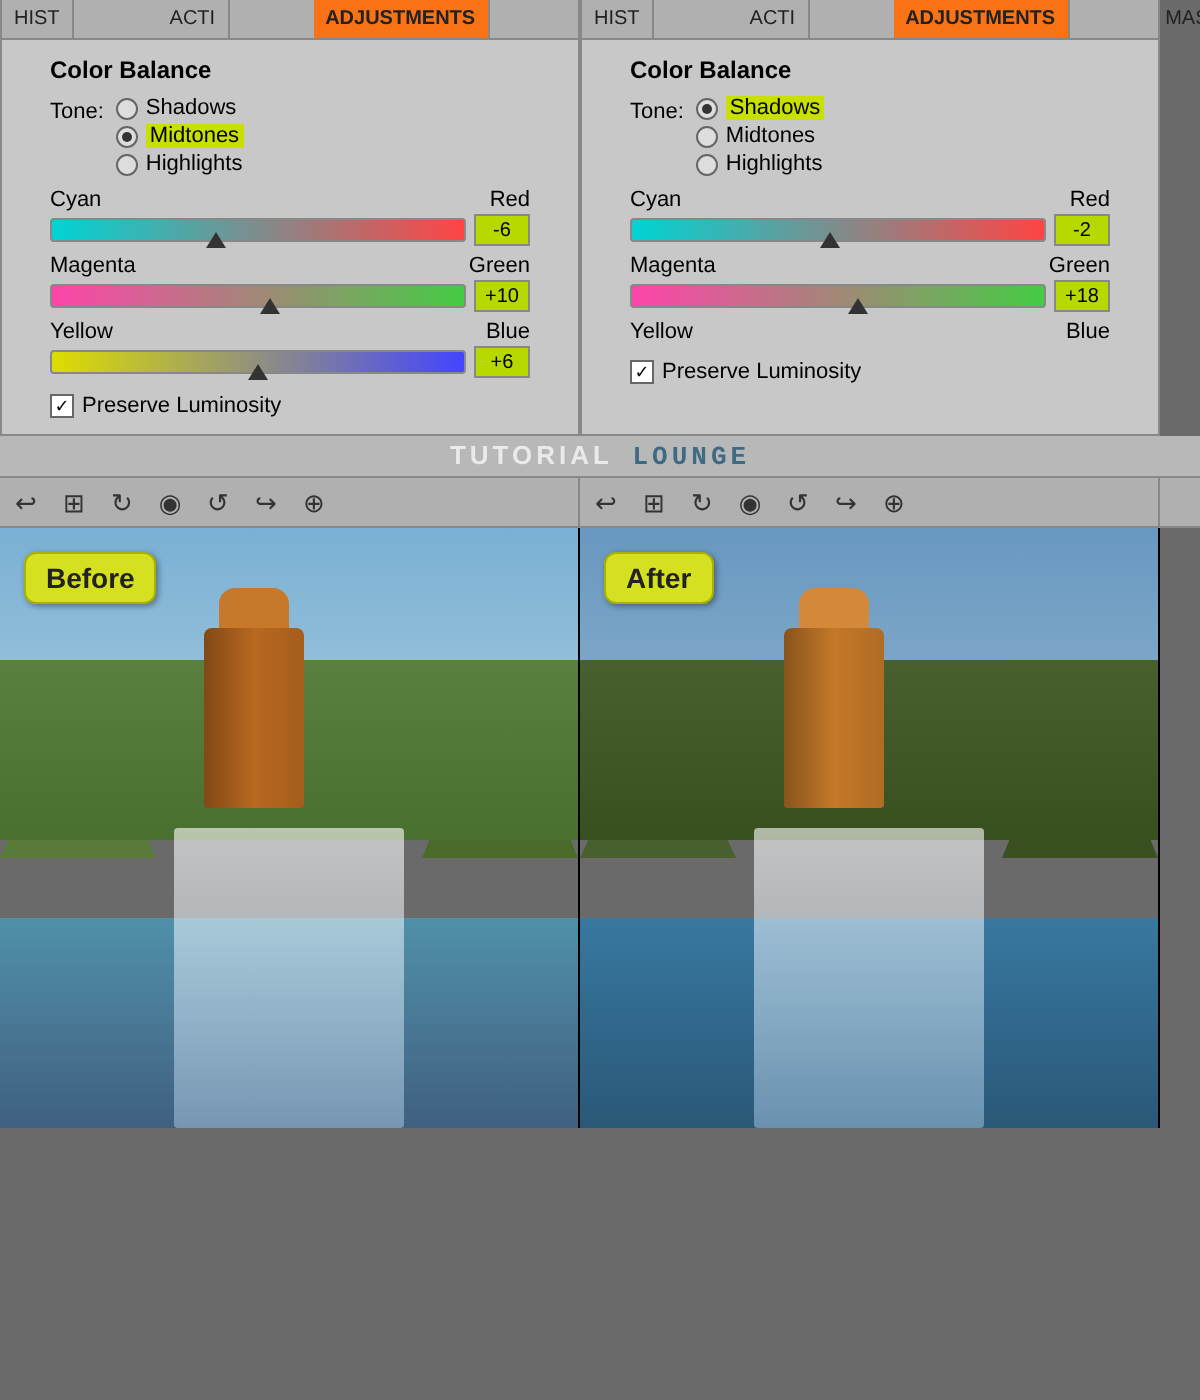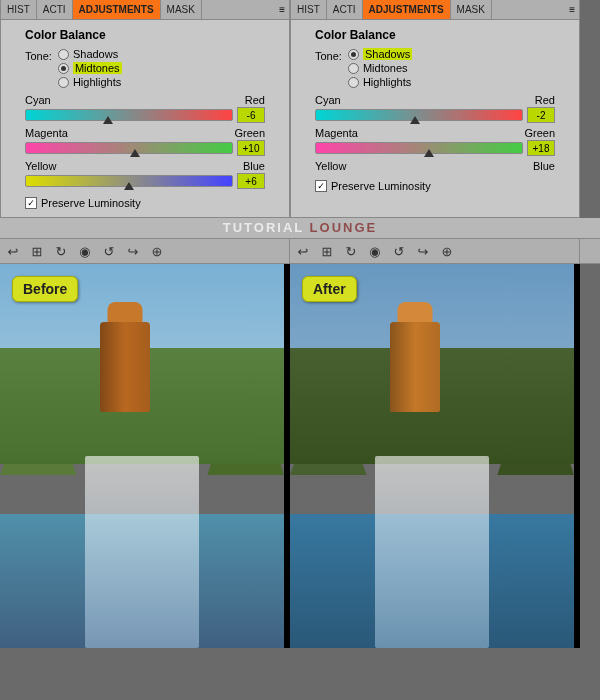--- a/index.html
+++ b/index.html
@@ -26,20 +26,21 @@
       border: 1px solid #888;
       border-top: none;
     }
 
     .panel-tabs {
       display: flex;
       background: #b0b0b0;
       border-bottom: 1px solid #888;
       align-items: center;
       height: 20px;
+      gap: 42px;
     }
 
     .tab {
       padding: 2px 6px;
       font-size: 10px;
       color: #222;
       border-right: 1px solid #888;
       height: 100%;
       display: flex;
       align-items: center;
@@ -226,24 +227,24 @@
       color: #333;
     }
 
     .images-row {
       display: flex;
       flex: 1;
     }
 
     .image-panel {
       width: 290px;
-      height: 384px;
+      height: 300px;
       position: relative;
       overflow: hidden;
-      border-right: 6px solid #000000;
+      border-right: 1px solid #000000;
     }
 
     
     .image-bg {
       width: 100%;
       height: 100%;
       position: relative;
     }
 
     .sky {
@@ -506,21 +507,21 @@
       <div class="preserve-row">
         <div class="checkbox">✓</div>
         <span>Preserve Luminosity</span>
       </div>
     </div>
   </div>
 </div>
 
 <div style="position:relative; width:600px; height:20px; background:#b8b8b8;">
   <div style="position:absolute; top:2px; left:50%; transform:translateX(-50%); font-size:13px; font-weight:bold; letter-spacing:2px; color:rgba(255,255,255,0.7);">
-    <span style="color:rgba(255,255,255,0.7);">TUTORIAL</span><span style="color:#7f1d1d; opacity:0.7;"> LOUNGE</span>
+    <span style="color:rgba(255,255,255,0.7);">TUTORIAL</span><span style="color:#0c4a6e; opacity:0.7;font-family:Liberation Mono, monospace;"> LOUNGE</span>
   </div>
 </div>
 
 <div class="toolbar-row">
   <div class="toolbar-half">
     <div class="toolbar-icon">↩</div>
     <div class="toolbar-icon">⊞</div>
     <div class="toolbar-icon">↻</div>
     <div class="toolbar-icon">◉</div>
     <div class="toolbar-icon">↺</div>

